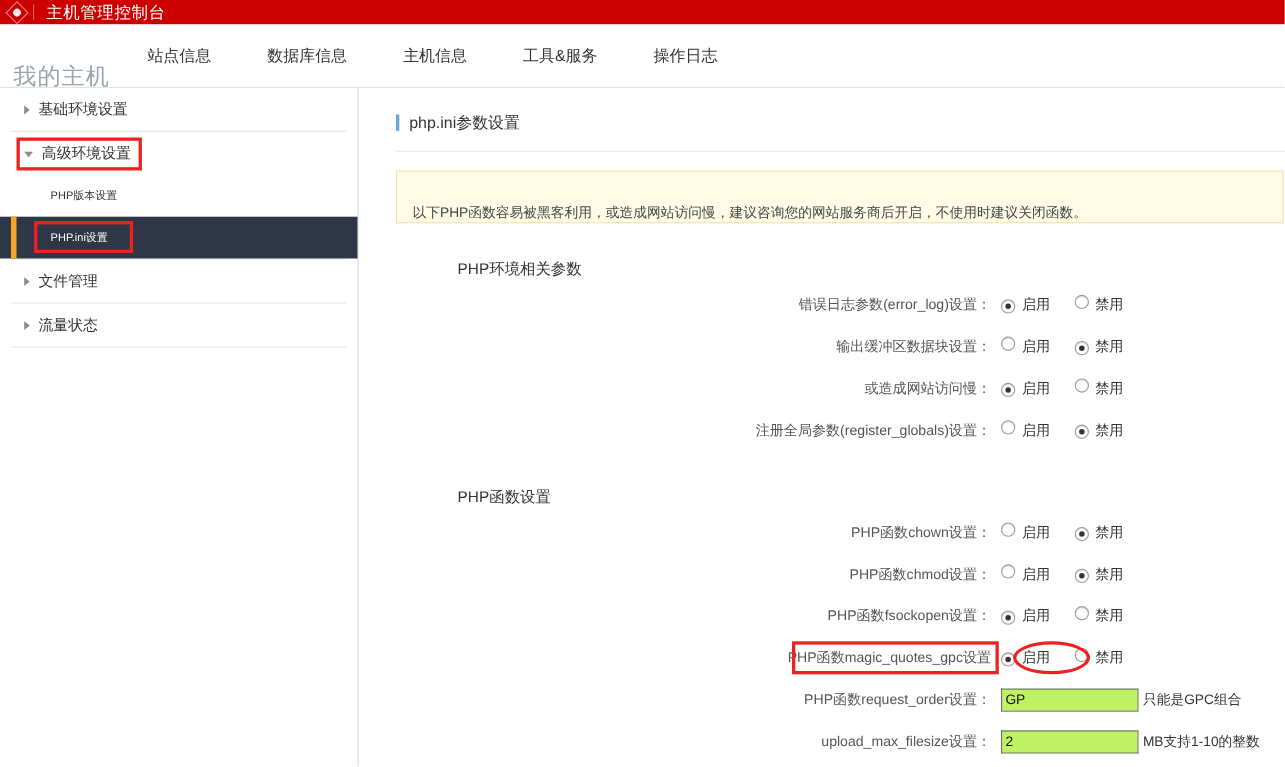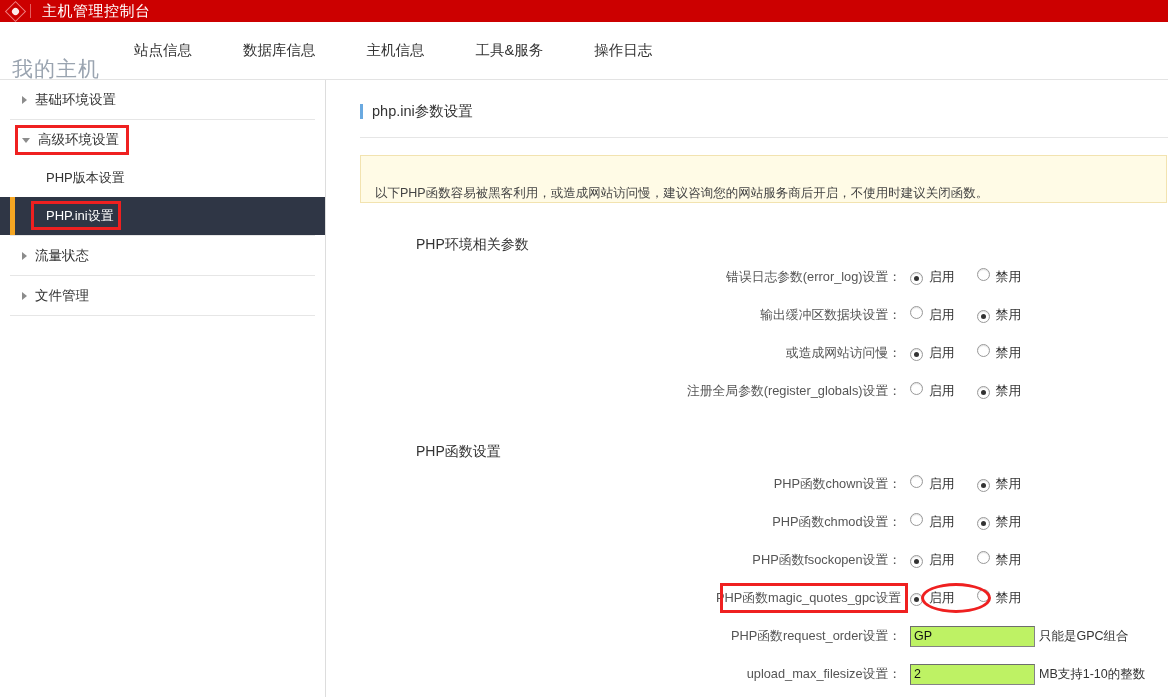--- a/index.html
+++ b/index.html
@@ -119,21 +119,21 @@
   .caret.down {
     border-top: 5px solid #8c8c8c;
     border-left: 4px solid transparent;
     border-right: 4px solid transparent;
     margin-top: 2px;
   }
   .side-sub {
     height: 38px;
     display: flex;
     align-items: center;
-    font-size: 13px;
+    font-size: 10px;
     color: #333333;
     padding-left: 36px;
     cursor: pointer;
     position: relative;
   }
   .side-sub.active {
     background: #2f3645;
     color: #ffffff;
     margin: 0 -10px;
     padding-left: 46px;
@@ -312,28 +312,28 @@
         <div class="side-sub active">
           <span>PHP.ini设置</span>
         </div>
         <div class="anno-box" style="left:21px; top:4px; width:90px; height:29px;"></div>
       </div>
     </div>
 
     <div class="side-group">
       <div class="side-row">
         <span class="caret right"></span>
-        <span>流量状态</span>
+        <span>文件管理</span>
       </div>
     </div>
 
     <div class="side-group">
       <div class="side-row">
         <span class="caret right"></span>
-        <span>文件管理</span>
+        <span>流量状态</span>
       </div>
     </div>
 
   </div>
 
   <div id="main">
 
     <div id="panel-title">
       <span class="bar"></span>
       <span>php.ini参数设置</span>

